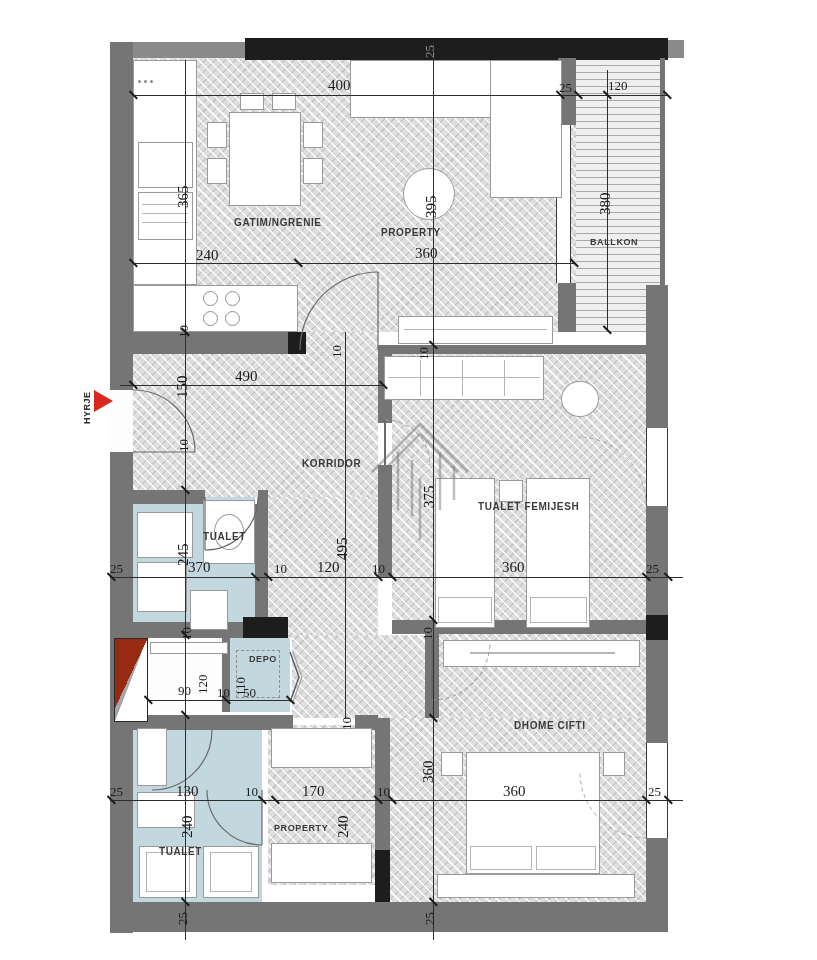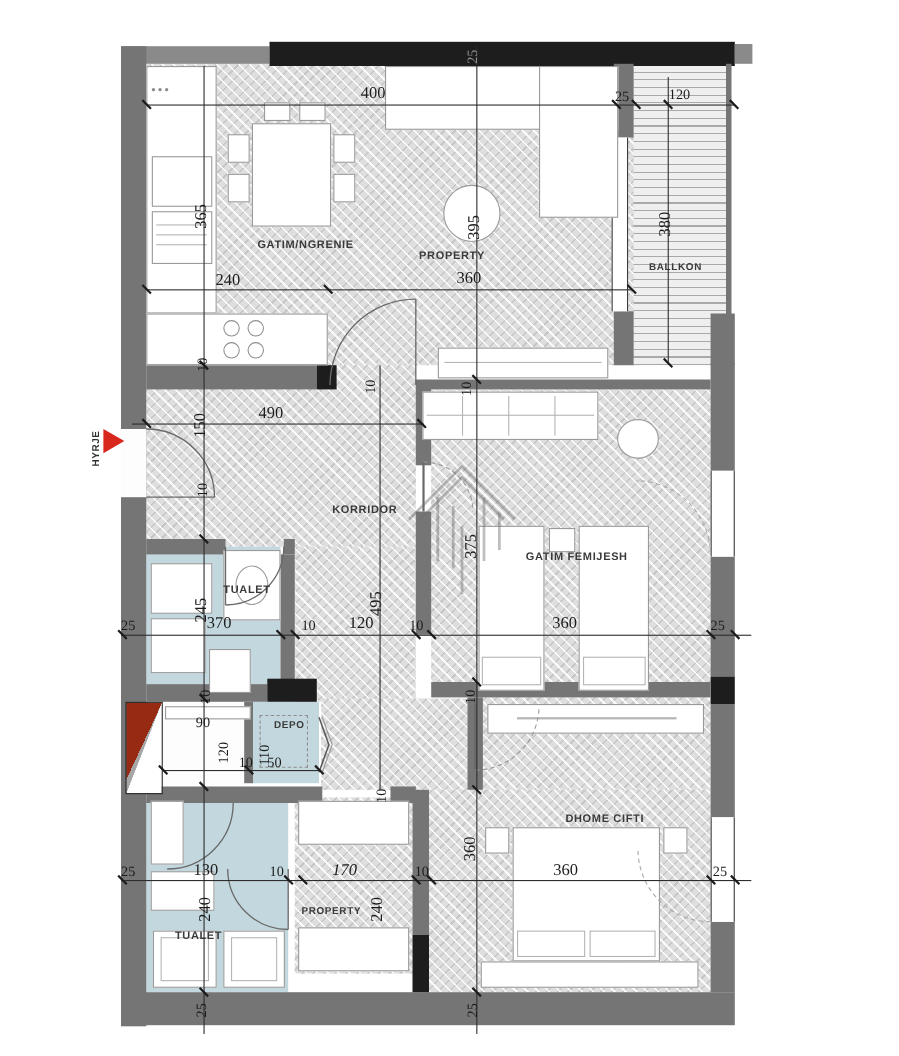--- a/index.html
+++ b/index.html
@@ -218,25 +218,25 @@
       <line x1="420" y1="478" x2="420" y2="540"></line>
     </g>
   </svg>
 
 
   <span class="room-label" style="left:234px;top:217px;">GATIM/NGRENIE</span>
   <span class="room-label" style="left:381px;top:227px;">PROPERTY</span>
   <span class="room-label" style="left:590px;top:237px;font-size:9px;">BALLKON</span>
   <span class="room-label" style="left:302px;top:458px;">KORRIDOR</span>
   <span class="room-label" style="left:203px;top:531px;">TUALET</span>
-  <span class="room-label" style="left:478px;top:501px;">GATIM FEMIJESH</span>
+  <span class="room-label" style="left:478px;top:501px;">TUALET FEMIJESH</span>
   <span class="room-label" style="left:249px;top:654px;font-size:9px;">DEPO</span>
   <span class="room-label" style="left:159px;top:846px;">TUALET</span>
   <span class="room-label" style="left:274px;top:823px;font-size:9px;">PROPERTY</span>
-  <span class="room-label" style="left:514px;top:739px;">DHOME CIFTI</span>
+  <span class="room-label" style="left:514px;top:720px;">DHOME CIFTI</span>
 
   <div class="arrow-right" style="left:94px;top:390px;"></div>
   <span class="hyrje" style="left:82px;top:424px;">HYRJE</span>
 
   <div class="dl" style="left:133px;top:95px;width:535px;"></div>
   <div class="dl" style="left:133px;top:263px;width:442px;"></div>
   <div class="dl" style="left:120px;top:385px;width:265px;"></div>
   <div class="dl" style="left:110px;top:577px;width:573px;"></div>
   <div class="dl" style="left:148px;top:700px;width:142px;"></div>
   <div class="dl" style="left:110px;top:800px;width:573px;"></div>
@@ -307,32 +307,32 @@
   <span class="dim small" style="left:110px;top:562px;">25</span>
   <span class="dim" style="left:188px;top:560px;">370</span>
   <span class="dim small" style="left:274px;top:562px;">10</span>
   <span class="dim" style="left:317px;top:560px;">120</span>
   <span class="dim small" style="left:372px;top:562px;">10</span>
   <span class="dim" style="left:502px;top:560px;">360</span>
   <span class="dim small" style="left:646px;top:562px;">25</span>
 
   <span class="dim dimv small" style="left:180px;top:640px;">10</span>
   <span class="dim dimv small" style="left:196px;top:694px;">120</span>
-  <span class="dim small" style="left:178px;top:650px;">90</span>
+  <span class="dim small" style="left:178px;top:684px;">90</span>
   <span class="dim small" style="left:217px;top:686px;">10</span>
   <span class="dim dimv small" style="left:234px;top:696px;">110</span>
   <span class="dim small" style="left:243px;top:686px;">50</span>
   <span class="dim dimv small" style="left:340px;top:730px;">10</span>
   <span class="dim dimv small" style="left:421px;top:640px;">10</span>
 
   <span class="dim small" style="left:110px;top:785px;">25</span>
   <span class="dim" style="left:176px;top:784px;">130</span>
   <span class="dim dimv" style="left:180px;top:838px;">240</span>
   <span class="dim small" style="left:245px;top:785px;">10</span>
-  <span class="dim" style="left:302px;top:784px;font-style:italic;">170</span>
+  <span class="dim" style="left:302px;top:784px;">170</span>
   <span class="dim dimv" style="left:336px;top:838px;">240</span>
   <span class="dim small" style="left:377px;top:785px;">10</span>
   <span class="dim" style="left:503px;top:784px;">360</span>
   <span class="dim dimv" style="left:421px;top:783px;">360</span>
   <span class="dim small" style="left:648px;top:785px;">25</span>
 
   <span class="dim dimv small" style="left:176px;top:925px;">25</span>
   <span class="dim dimv small" style="left:423px;top:925px;">25</span>
 
 </div>

